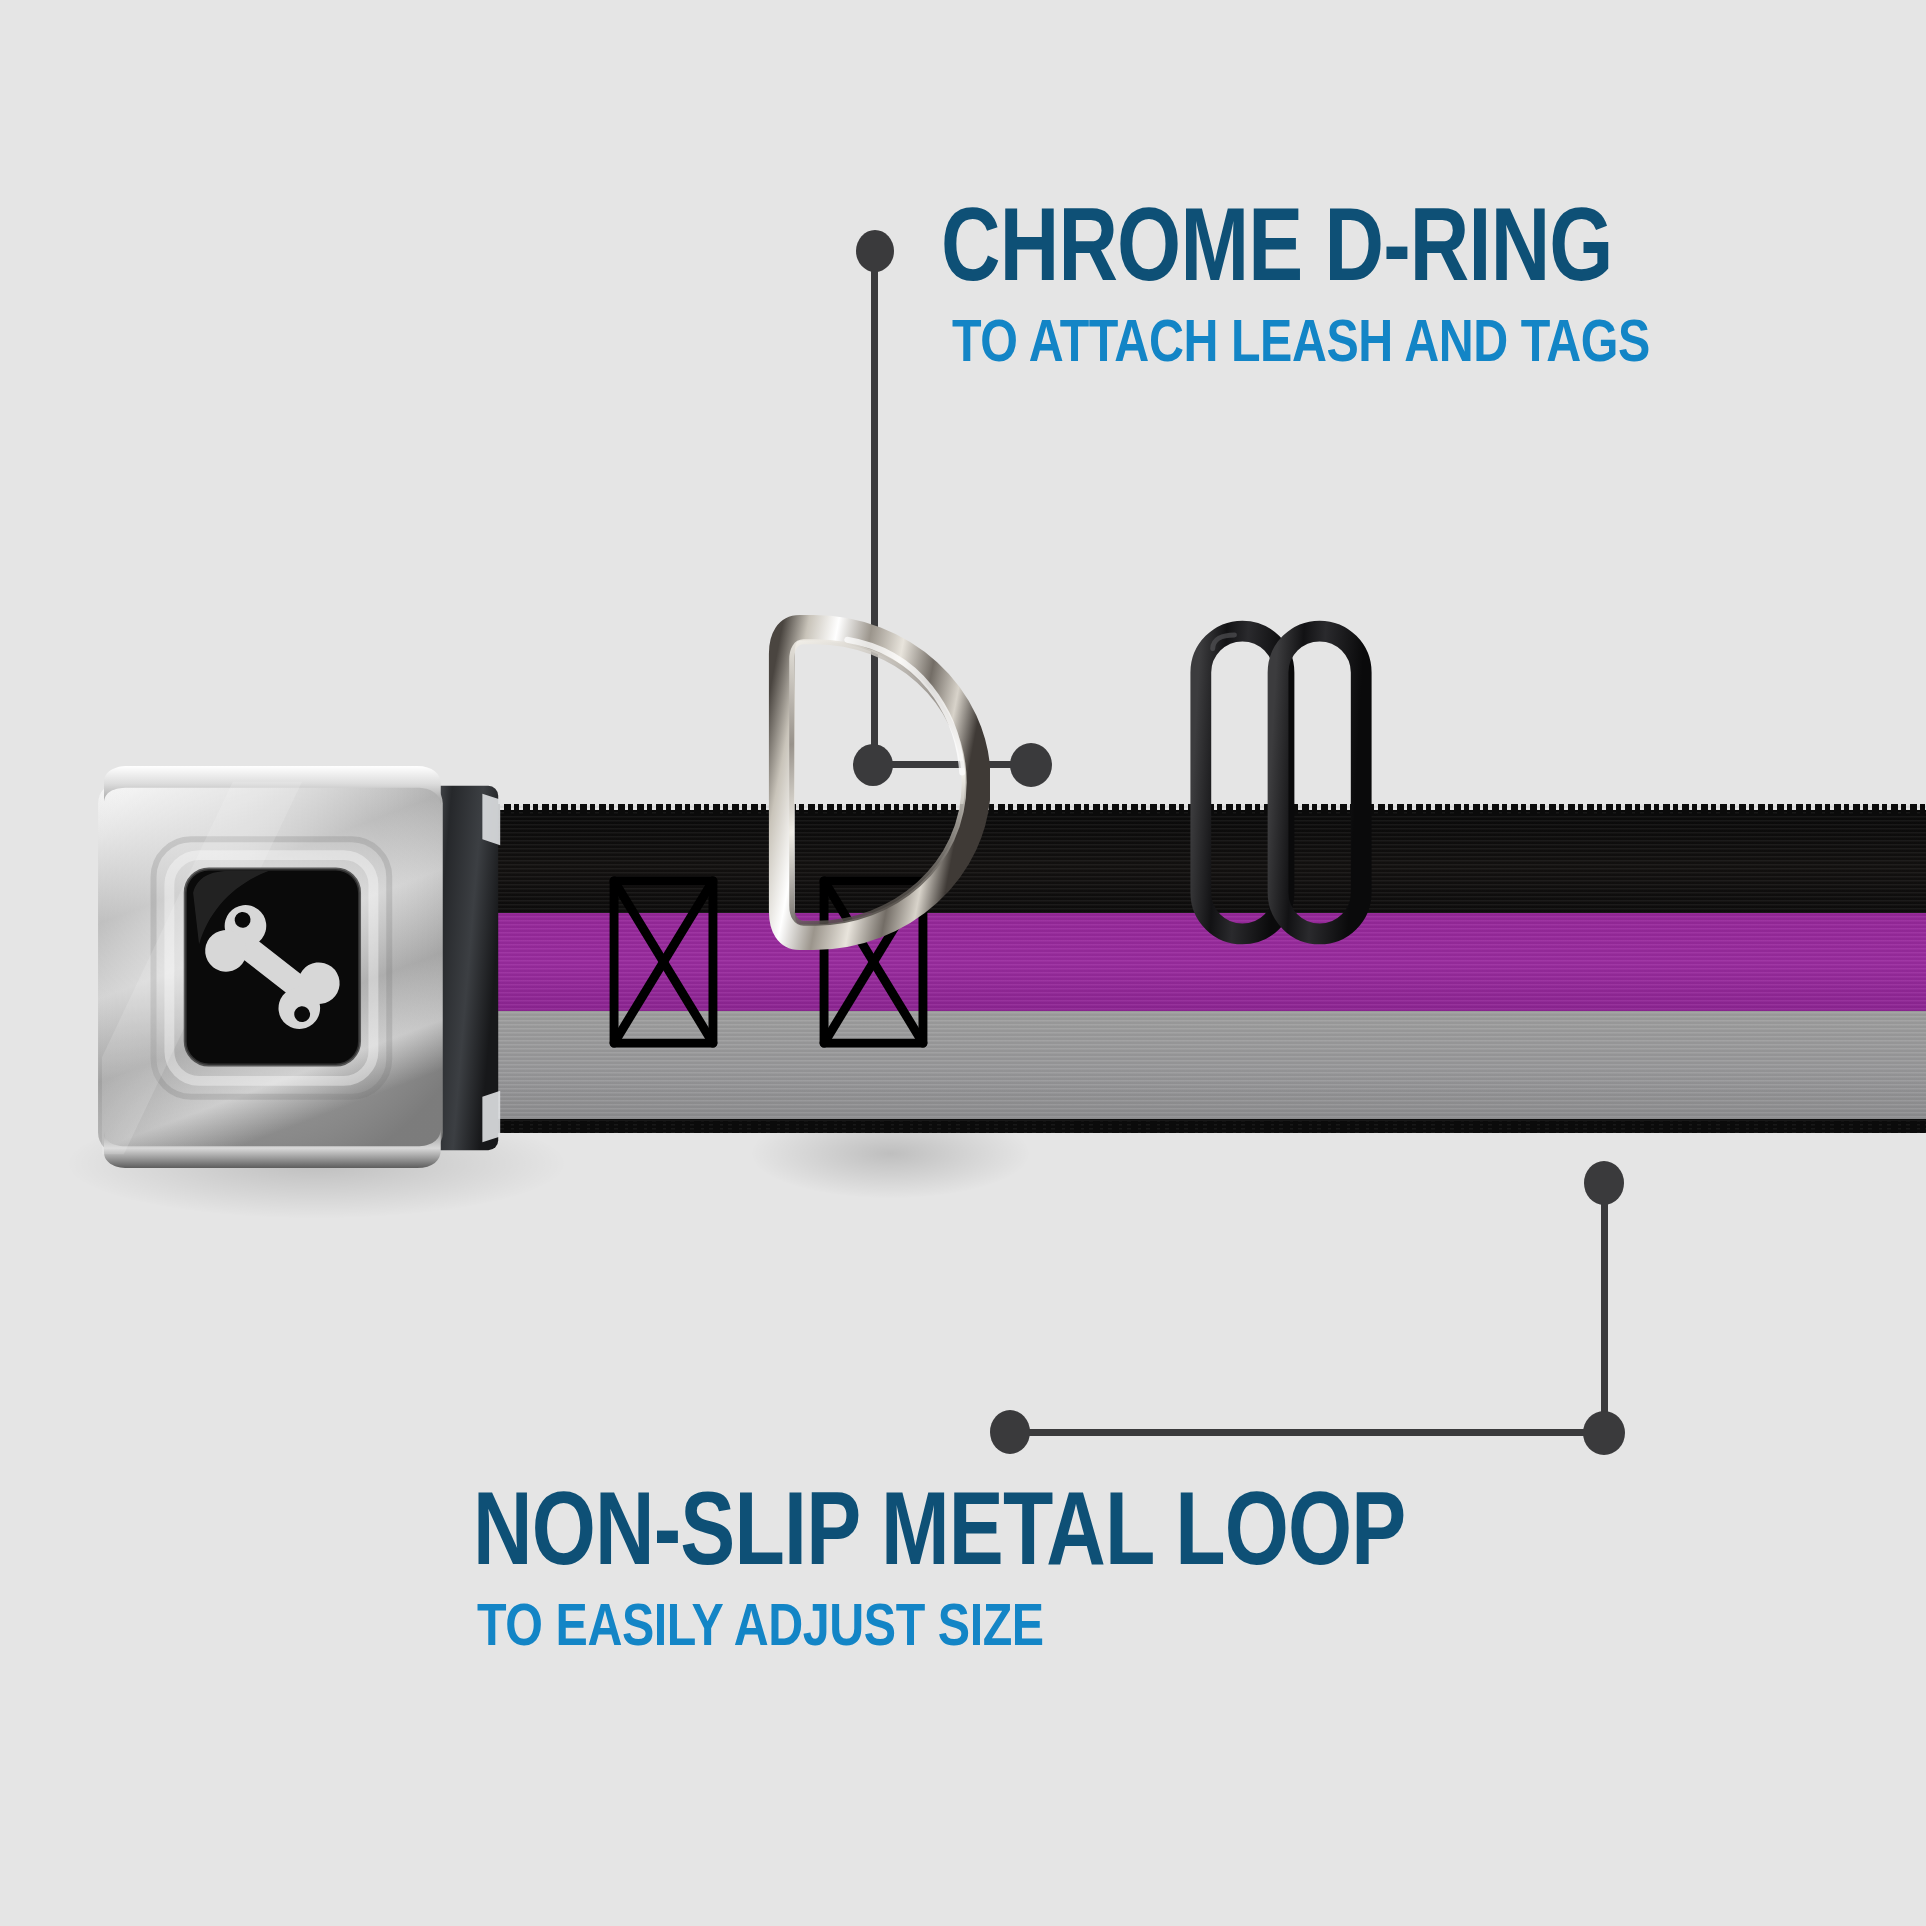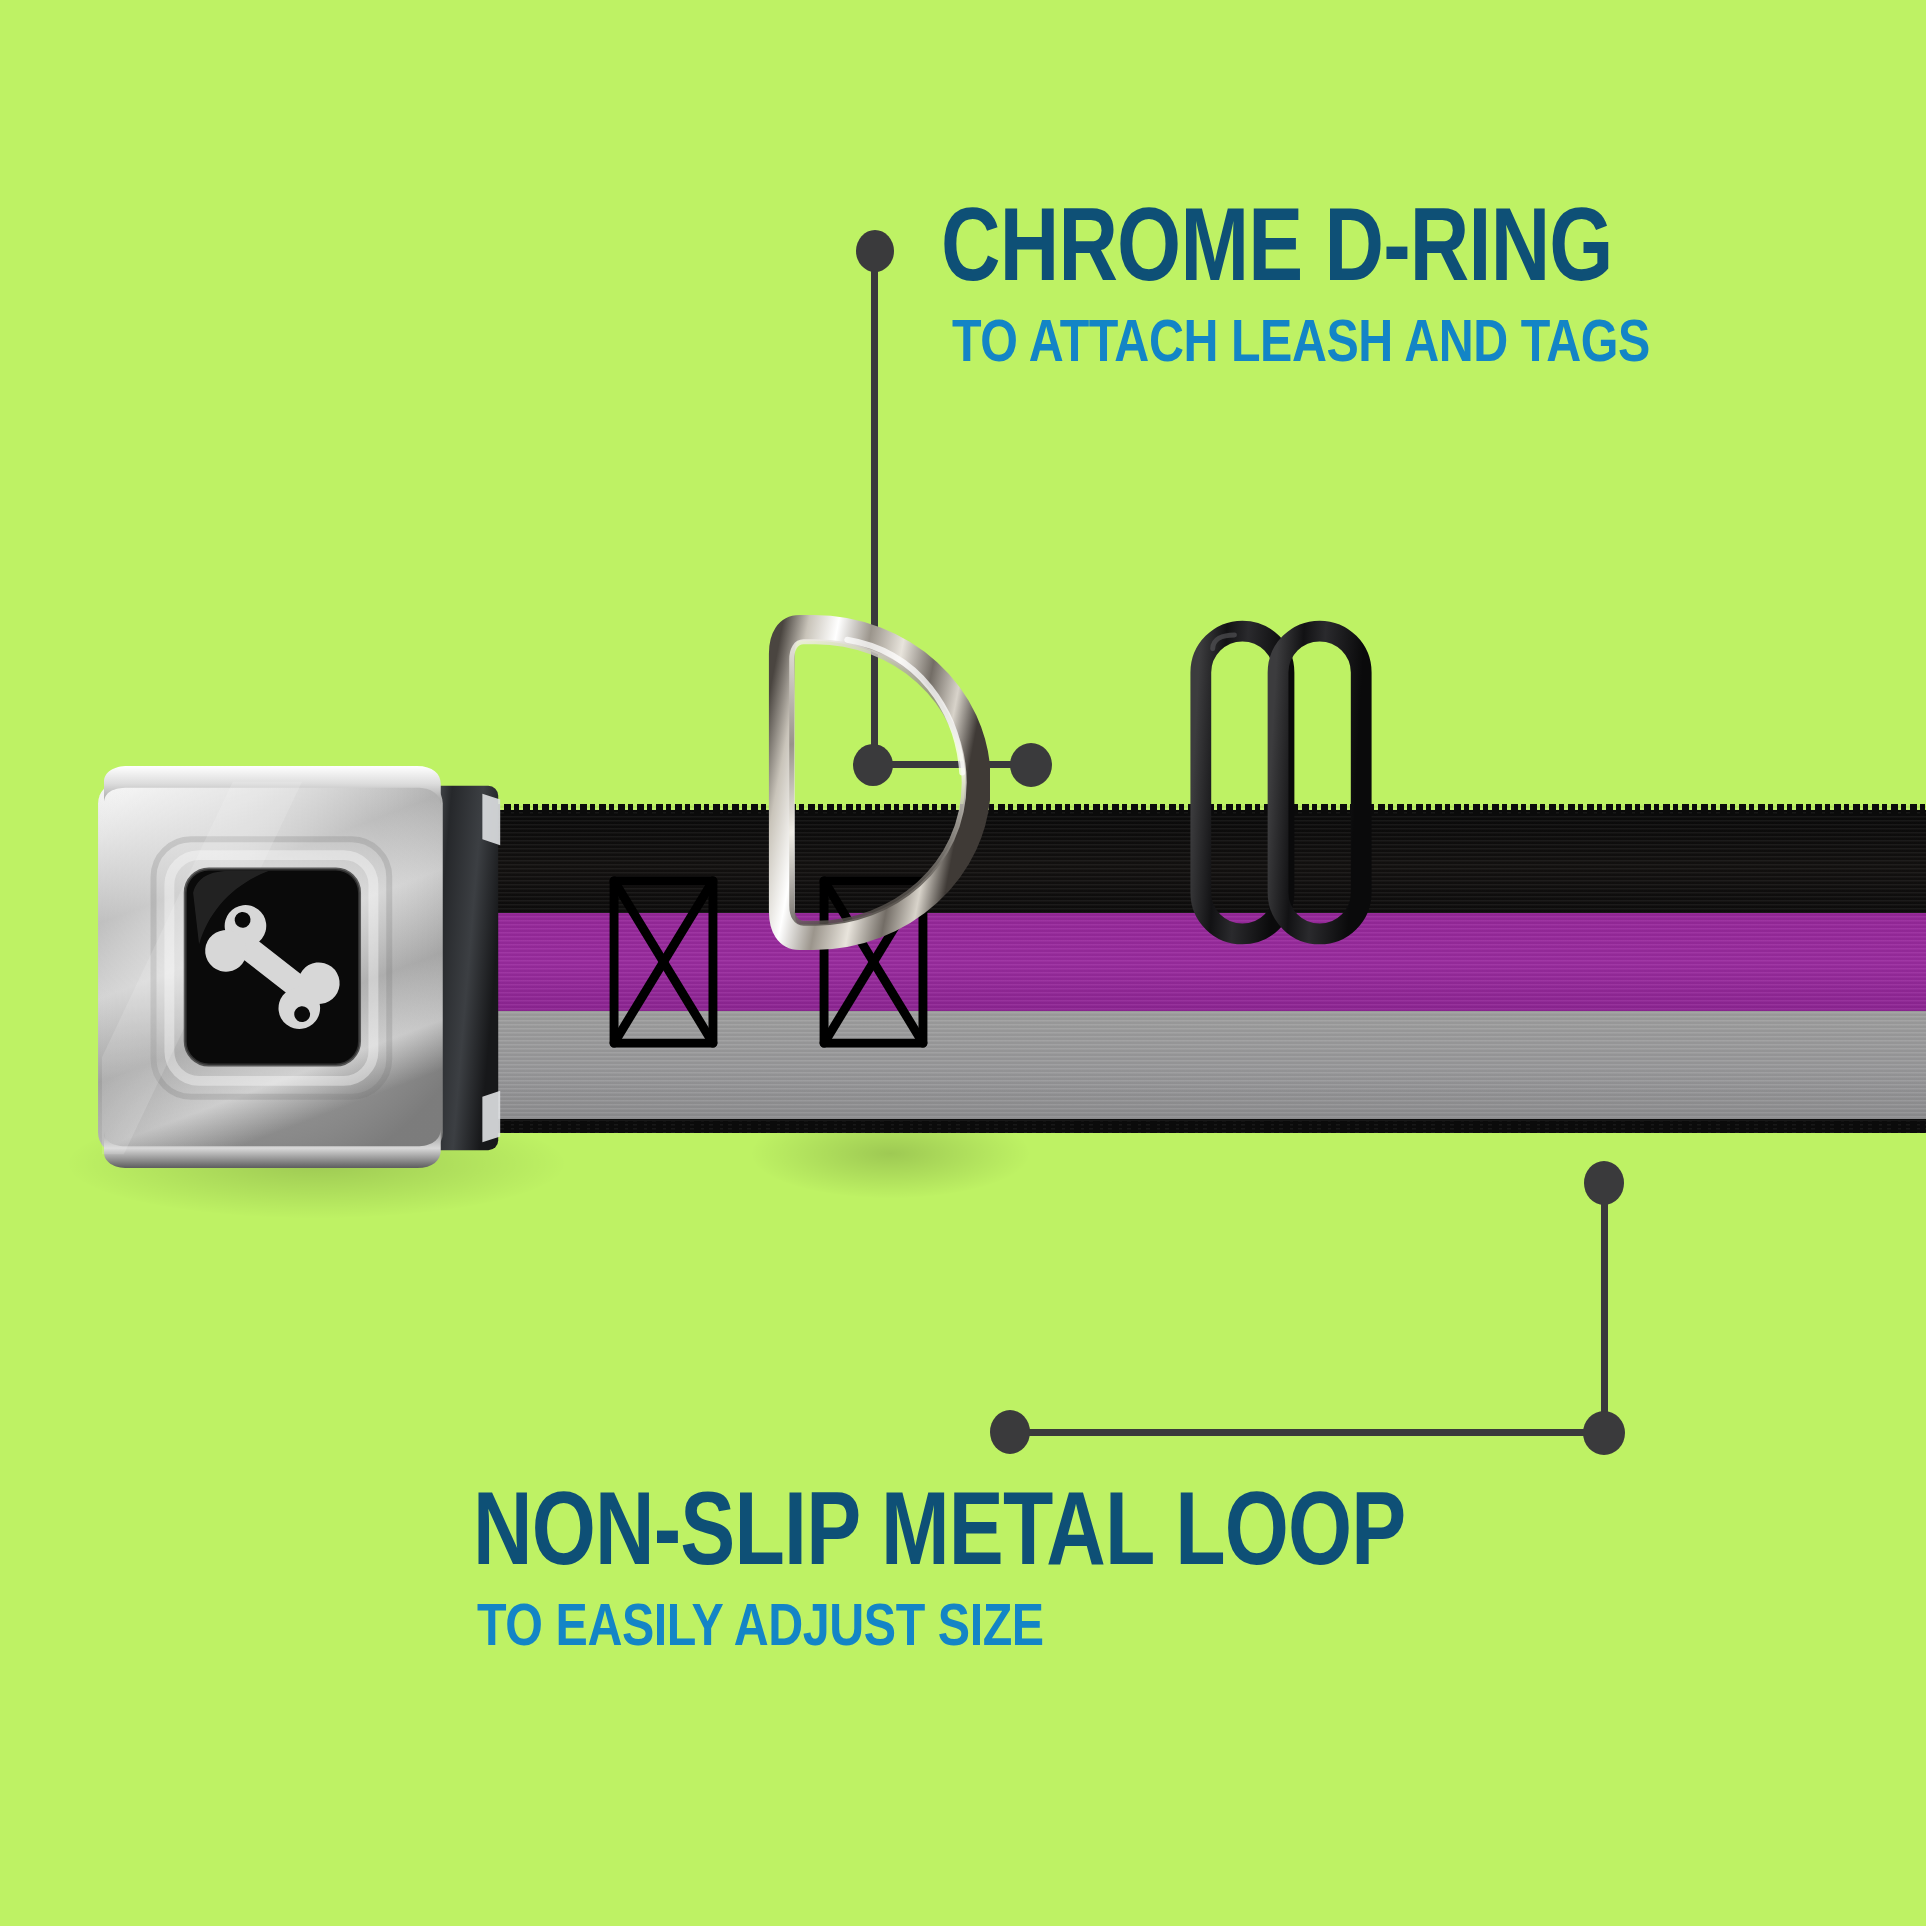--- a/index.html
+++ b/index.html
@@ -12,21 +12,21 @@
     height: 1927px;
     position: relative;
     overflow: hidden;
     font-family: "Liberation Sans", sans-serif;
     -webkit-font-smoothing: antialiased;
   }
 
   .stage {
     position: absolute;
     inset: 0;
-    background: #bef264;
+    background: #e5e5e5;
   }
 
   
   .callout-title {
     position: absolute;
     font-family: "Liberation Sans", sans-serif;
     font-weight: 700;
     font-size: 103px;
     line-height: 1;
     letter-spacing: -1px;

